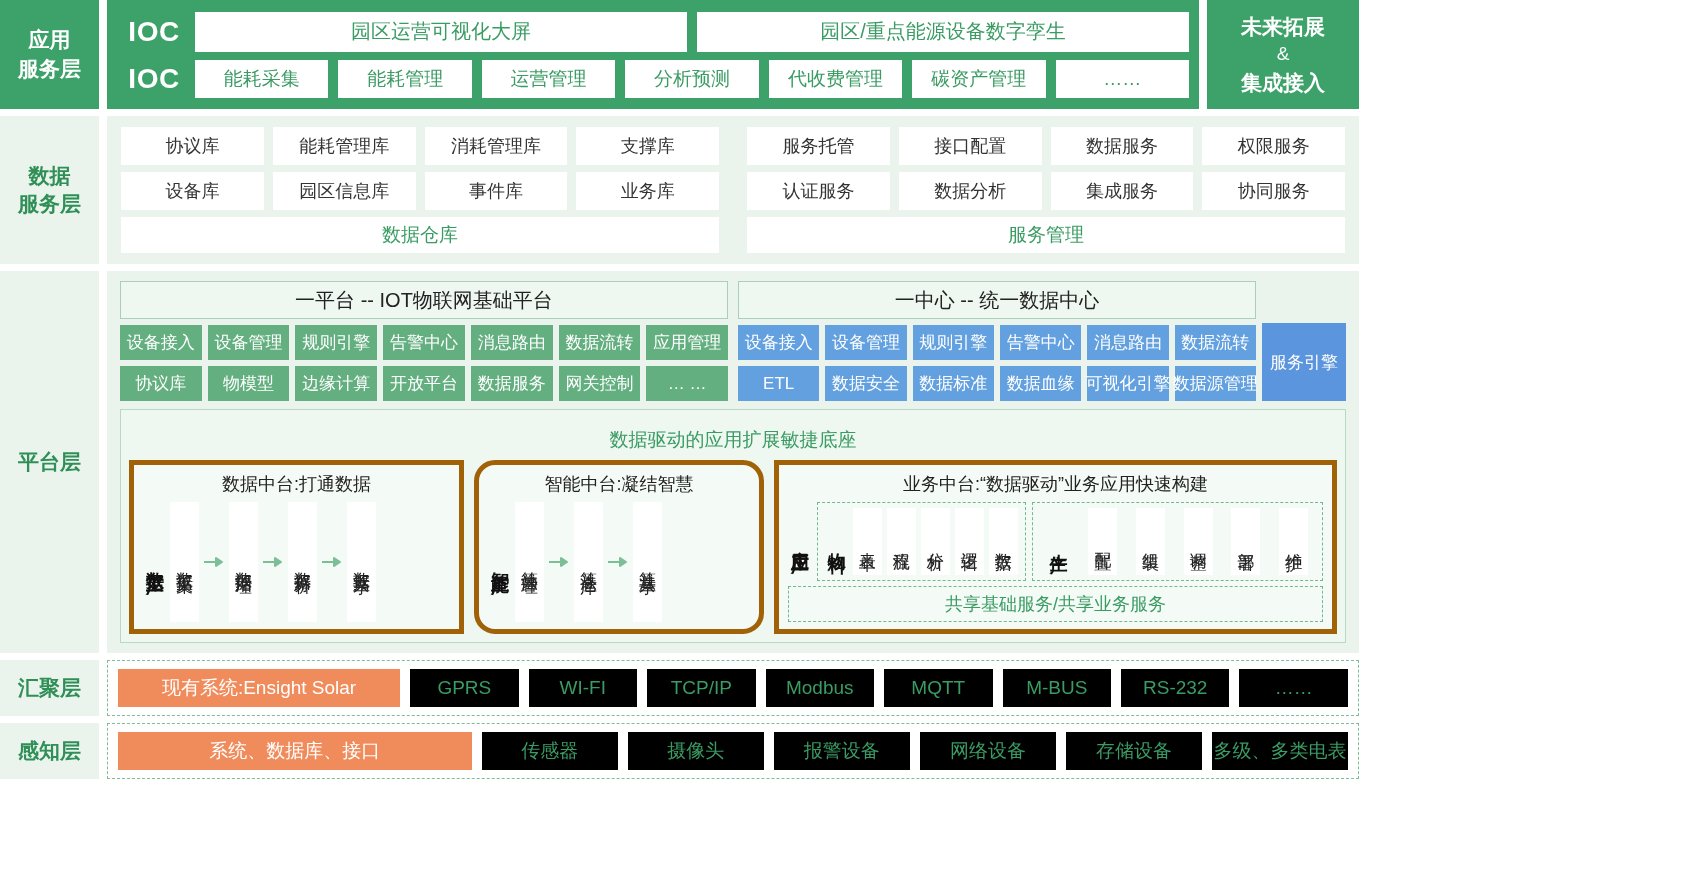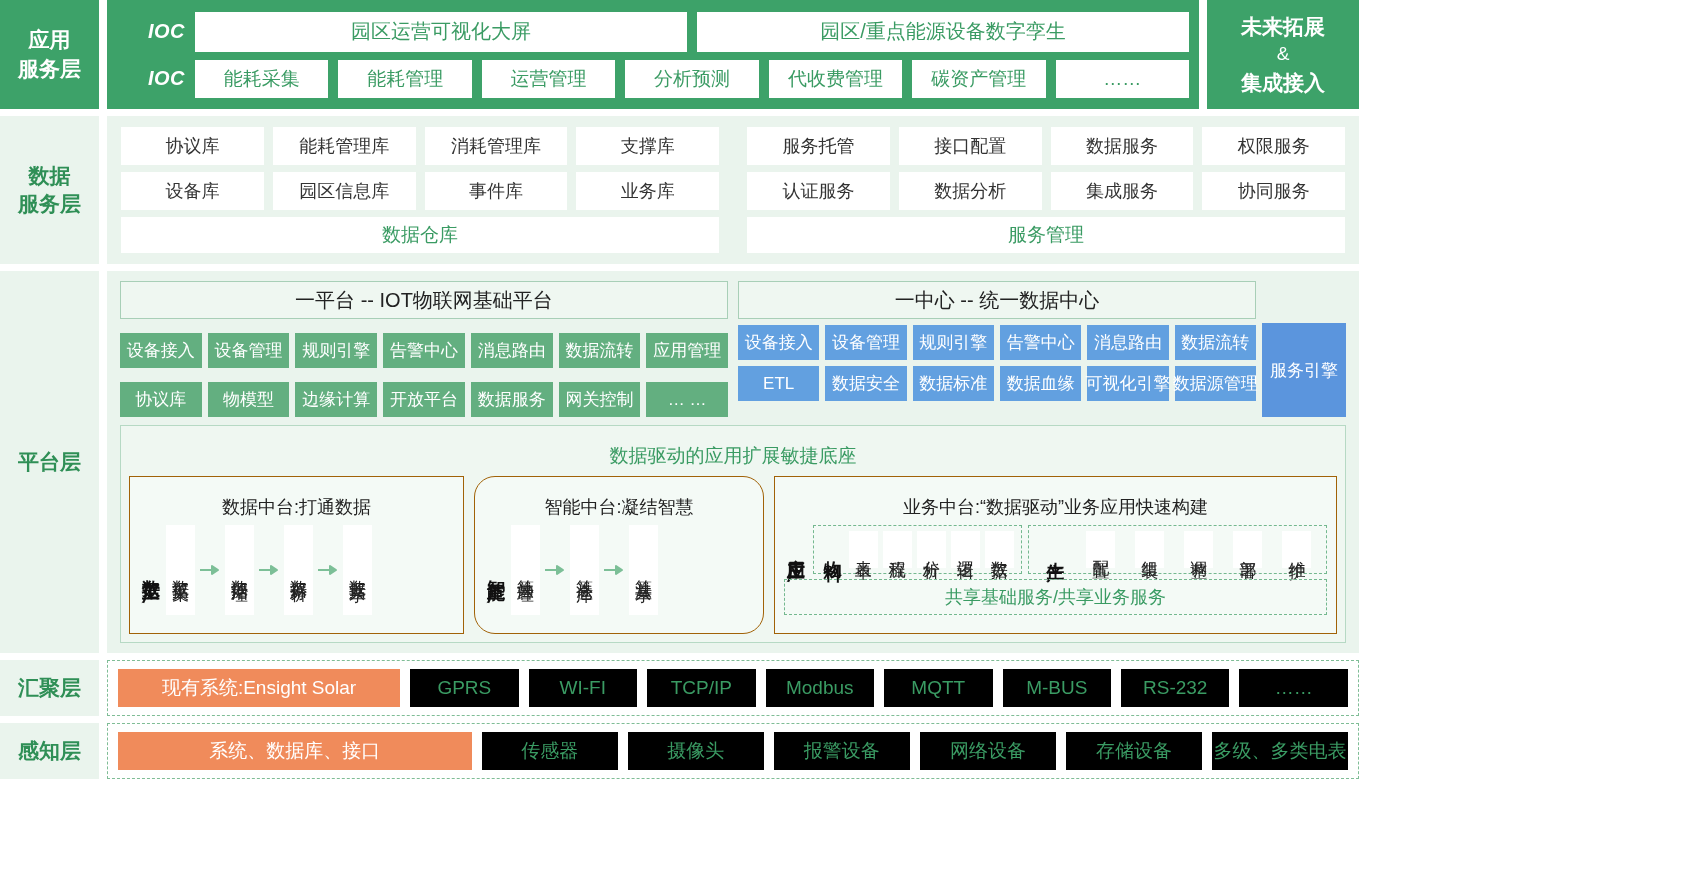--- a/index.html
+++ b/index.html
@@ -20,21 +20,21 @@
     font-size:21px;font-weight:700;
   }
   .layer-label.solid{background:#3da269;color:#fff;}
   .layer-label.tint{background:#eaf4ed;color:#2f8f56;}
   .layer-body{flex:1 1 auto;min-width:0;}
 
   
   .app-wrap{display:flex;gap:8px;height:109px;}
   .app-main{flex:1 1 auto;background:#3da269;display:flex;flex-direction:column;justify-content:center;gap:8px;padding:8px 10px;box-sizing:border-box;}
   .app-line{display:flex;align-items:center;gap:10px;}
-  .ioc{color:#fff;font-size:20px;font-weight:600;width:62px;flex:0 0 62px;text-align:right;padding-left:6px;letter-spacing:.5px;font-style:italic;}
+  .ioc{color:#fff;font-size:28px;font-weight:600;width:62px;flex:0 0 62px;text-align:center;padding-left:6px;letter-spacing:.5px;}
   .app-chip{
     background:#fff;color:#3a9b63;font-size:19px;
     display:flex;align-items:center;justify-content:center;
     height:38px;flex:1 1 0;min-width:0;white-space:nowrap;
   }
   .app-chip.big{height:40px;font-size:20px;}
   .app-side{
     width:152px;flex:0 0 152px;background:#3da269;color:#fff;
     display:flex;flex-direction:column;align-items:center;justify-content:center;
     font-size:21px;font-weight:700;line-height:1.4;
@@ -50,21 +50,21 @@
     font-size:18px;height:38px;display:flex;align-items:center;justify-content:center;white-space:nowrap;
   }
   .ds-foot{
     background:#fff;color:#3a9b63;font-size:19px;height:40px;
     display:flex;align-items:center;justify-content:center;
   }
 
   
   .pf-body{background:#eaf4ed;padding:10px 13px;box-sizing:border-box;height:382px;display:flex;flex-direction:column;gap:8px;}
   .pf-top{display:flex;gap:10px;}
-  .pf-half{flex:1 1 0;min-width:0;display:flex;flex-direction:column;gap:14px;}
+  .pf-half{flex:1 1 0;min-width:0;display:flex;flex-direction:column;gap:6px;}
   .pf-half.right{display:flex;flex-direction:row;gap:6px;}
   .pf-half-inner{flex:1 1 auto;min-width:0;display:flex;flex-direction:column;gap:6px;}
   .pf-title{
     background:#eff7f1;border:1px solid #a8cfb7;color:#222;
     font-size:20px;height:36px;display:flex;align-items:center;justify-content:center;
   }
   .pf-chips{display:flex;gap:6px;}
   .pf-chip{
     flex:1 1 0;min-width:0;height:35px;display:flex;align-items:center;justify-content:center;
     color:#fff;font-size:17px;white-space:nowrap;
@@ -78,22 +78,22 @@
   }
 
   
   .pf-mid{
     flex:1 1 auto;min-height:0;background:#eff7f1;border:1px solid #b6d9c4;
     display:flex;flex-direction:column;padding:6px 8px 8px;box-sizing:border-box;gap:5px;
   }
   .pf-mid-title{color:#3a9b63;font-size:19px;text-align:center;line-height:1.5;margin-top:10px;}
   .pf-mid-cols{flex:1 1 auto;min-height:0;display:flex;gap:10px;}
   .mid-card{
-    border:1px solid #a16207;background:#f4faf6;
-    display:flex;flex-direction:column;padding:18px 9px;box-sizing:border-box;gap:6px;
+    border:5px solid #a16207;background:#f4faf6;
+    display:flex;flex-direction:column;padding:7px 9px;box-sizing:border-box;gap:6px;
   }
   .mid-card.c1{flex:0 0 335px;}
   .mid-card.c2{flex:0 0 290px;border-radius:21px;}
   .mid-card.c3{flex:1 1 auto;min-width:0;}
   .mid-title{font-size:18px;color:#222;text-align:center;}
   .mid-flow{flex:1 1 auto;display:flex;align-items:stretch;gap:4px;min-height:0;}
   .vword{
     writing-mode:vertical-rl;text-orientation:upright;
     display:flex;align-items:center;justify-content:center;
     font-size:18px;letter-spacing:2px;line-height:1.05;color:#111;font-weight:700;

